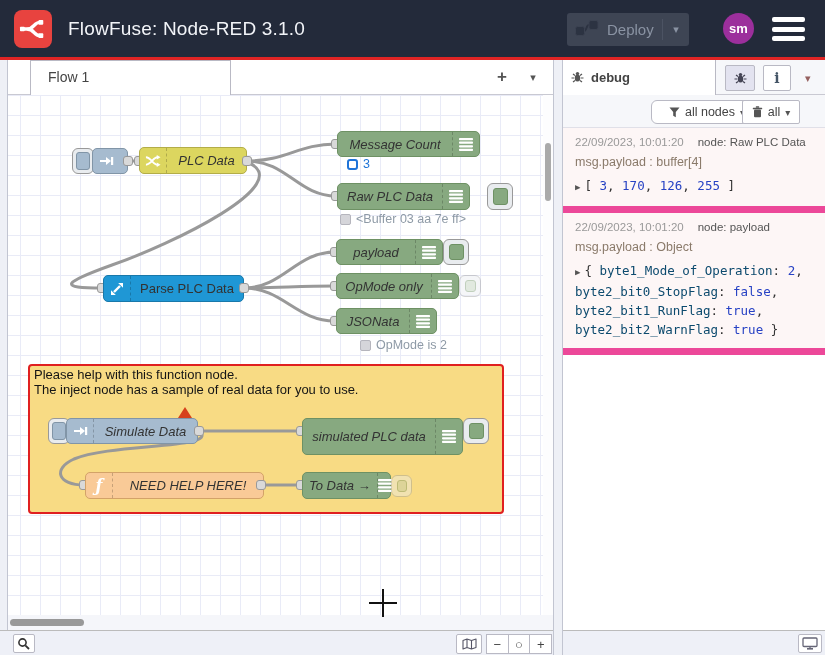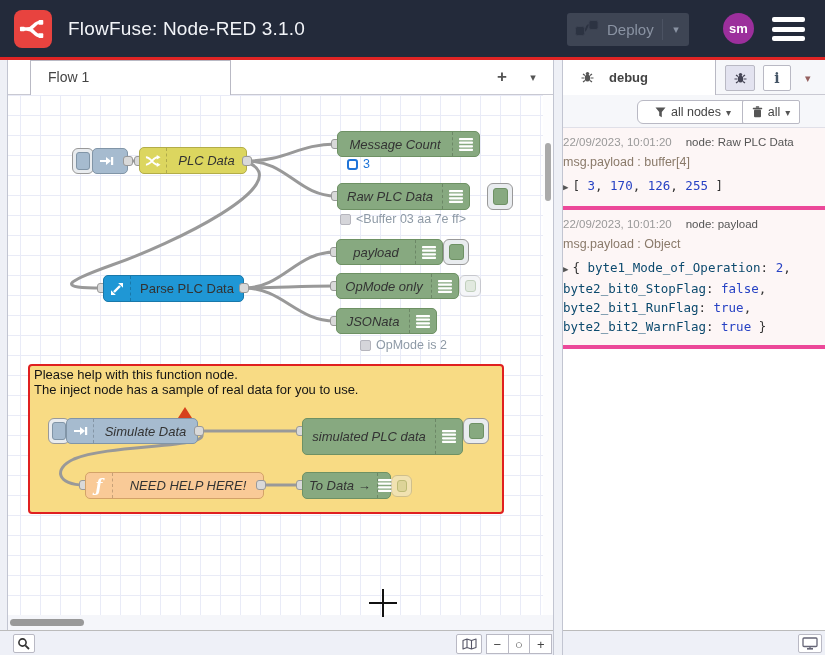--- a/index.html
+++ b/index.html
@@ -79,31 +79,31 @@
   .f-right { left:563px; top:630px; width:262px; }
   .fbtn { position:absolute; background:#fff; border:1px solid #b9b9c4; border-radius:2px; display:flex; align-items:center; justify-content:center; cursor:pointer; color:#444; font-size:13px; }
   .zoom-group { position:absolute; left:486px; top:3px; width:66px; height:20px; display:flex; }
   .zoom-group .zbtn { flex:1; background:#fff; border:1px solid #b9b9c4; display:flex; align-items:center; justify-content:center; font-size:13px; color:#444; cursor:pointer; }
   .zoom-group .zbtn + .zbtn { border-left:none; }
 
   
   .divider { position:absolute; left:553px; top:60px; width:10px; height:595px; background:#eef0f6; border-left:1px solid #c2c5d1; border-right:1px solid #c2c5d1; }
   .sidebar { position:absolute; left:563px; top:60px; width:262px; height:570px; background:#fff; }
   .side-tabrow { position:absolute; left:0; top:0; width:262px; height:35px; background:#f6f7fa; border-bottom:1px solid #c9c9d2; }
-  .debug-tab { position:absolute; left:0; top:0; width:153px; height:35px; background:#fff; border-right:1px solid #b9b9c4; display:flex; align-items:center; gap:15px; padding-left:18px; font-size:13px; font-weight:bold; color:#444; }
+  .debug-tab { position:absolute; left:0; top:0; width:153px; height:35px; background:#fff; border-right:1px solid #b9b9c4; display:flex; align-items:center; gap:7px; padding-left:8px; font-size:13px; font-weight:bold; color:#444; }
   .sbtn { position:absolute; border:1px solid #b9b9c4; border-radius:2px; display:flex; align-items:center; justify-content:center; cursor:pointer; }
   .sbtn.active { background:#e3e3f0; }
   .sbtn.plain { background:#fff; }
   .side-caret { position:absolute; left:242px; top:12px; font-size:11px; color:#95605f; cursor:pointer; }
   .side-toolbar { position:absolute; left:0; top:35px; width:262px; height:33px; background:#f6f7fa; border-bottom:1px solid #e0e0e8; }
   .tbtn { position:absolute; top:5px; height:24px; background:#fff; border:1px solid #b9b9c4; border-radius:2px; display:flex; align-items:center; justify-content:center; gap:5px; font-size:12.5px; color:#444; cursor:pointer; }
   .tbtn .caret { font-size:10px; color:#555; }
 
   .msg-list { position:absolute; left:0; top:68px; width:262px; height:502px; overflow:hidden; }
-  .dbg-msg { background:#fdf6f6; border-bottom:4px solid #ec4899; padding:8px 8px 9px 0; cursor:pointer; }
+  .dbg-msg { background:#fdf6f6; border-bottom:7px solid #ec4899; padding:8px 8px 9px 12px; cursor:pointer; }
   .dbg-meta { font-size:11.5px; color:#999; margin-bottom:7px; }
   .dbg-meta .src { color:#555; margin-left:14px; }
   .dbg-prop { font-size:12.5px; color:#8a7a6a; margin-bottom:7px; }
   .dbg-content { font-family:"DejaVu Sans Mono", monospace; font-size:12.5px; line-height:19px; color:#333; }
   .dbg-line { white-space:pre; }
   .tok-caret { font-size:9px; color:#555; margin-right:4px; }
   .tok-pn { color:#333; }
   .tok-num { color:#2742c4; }
   .tok-bool { color:#2742c4; }
   .tok-key { color:#0c4a6e; }
@@ -421,21 +421,21 @@
           </g>
           <ellipse cx="6.5" cy="7" rx="2.8" ry="3.6" fill="#445"></ellipse>
           <circle cx="6.5" cy="2.6" r="1.7" fill="#445"></circle>
         </svg>
       </div>
       <div class="sbtn plain" style="left:200px;top:5px;width:28px;height:26px;font-family:'DejaVu Serif',serif;font-weight:bold;font-size:14px;color:#456;">i</div>
       <div class="side-caret">▾</div>
     </div>
 
     <div class="side-toolbar">
-      <div class="tbtn" style="left:74px;width:112px;border-radius:6px;">
+      <div class="tbtn" style="left:88px;width:112px;border-radius:6px;">
         <svg width="11" height="11" viewBox="0 0 11 11">
             <path d="M0.5,0.5 H10.5 L6.8,5 V10.2 L4.2,8.8 V5 Z" fill="#555"></path>
           </svg>
         <span>all nodes</span>
         <span class="caret">▾</span>
       </div>
       <div class="tbtn" style="left:179px;width:58px;">
         <svg width="11" height="12" viewBox="0 0 11 12">
             <rect x="2" y="3.6" width="7" height="7.6" rx="1" fill="#555"></rect>
             <rect x="0.8" y="1.8" width="9.4" height="1.5" rx="0.5" fill="#555"></rect>

